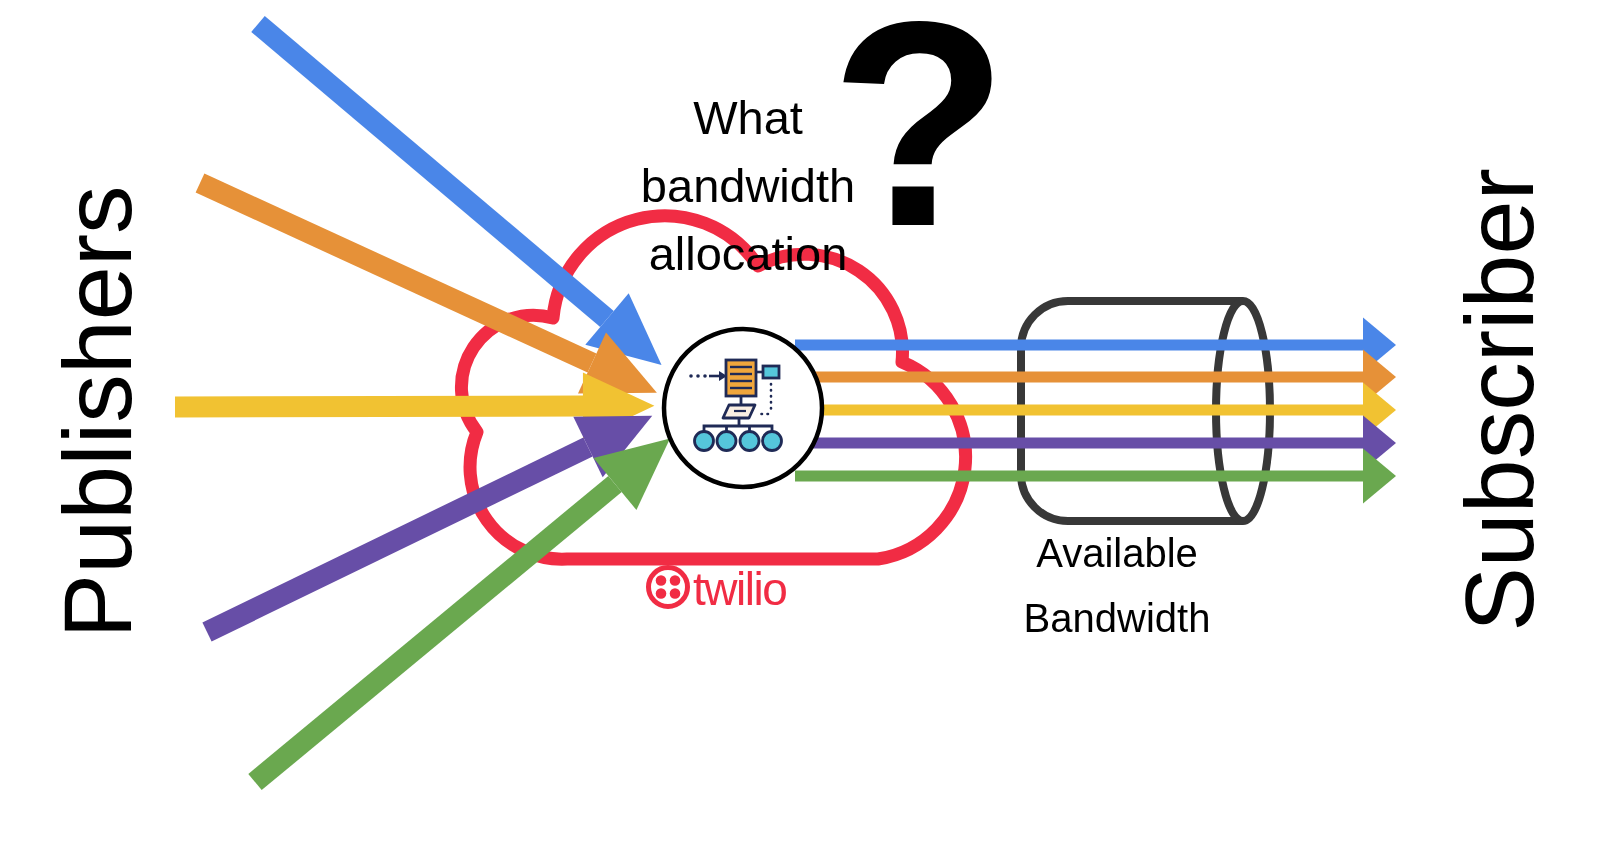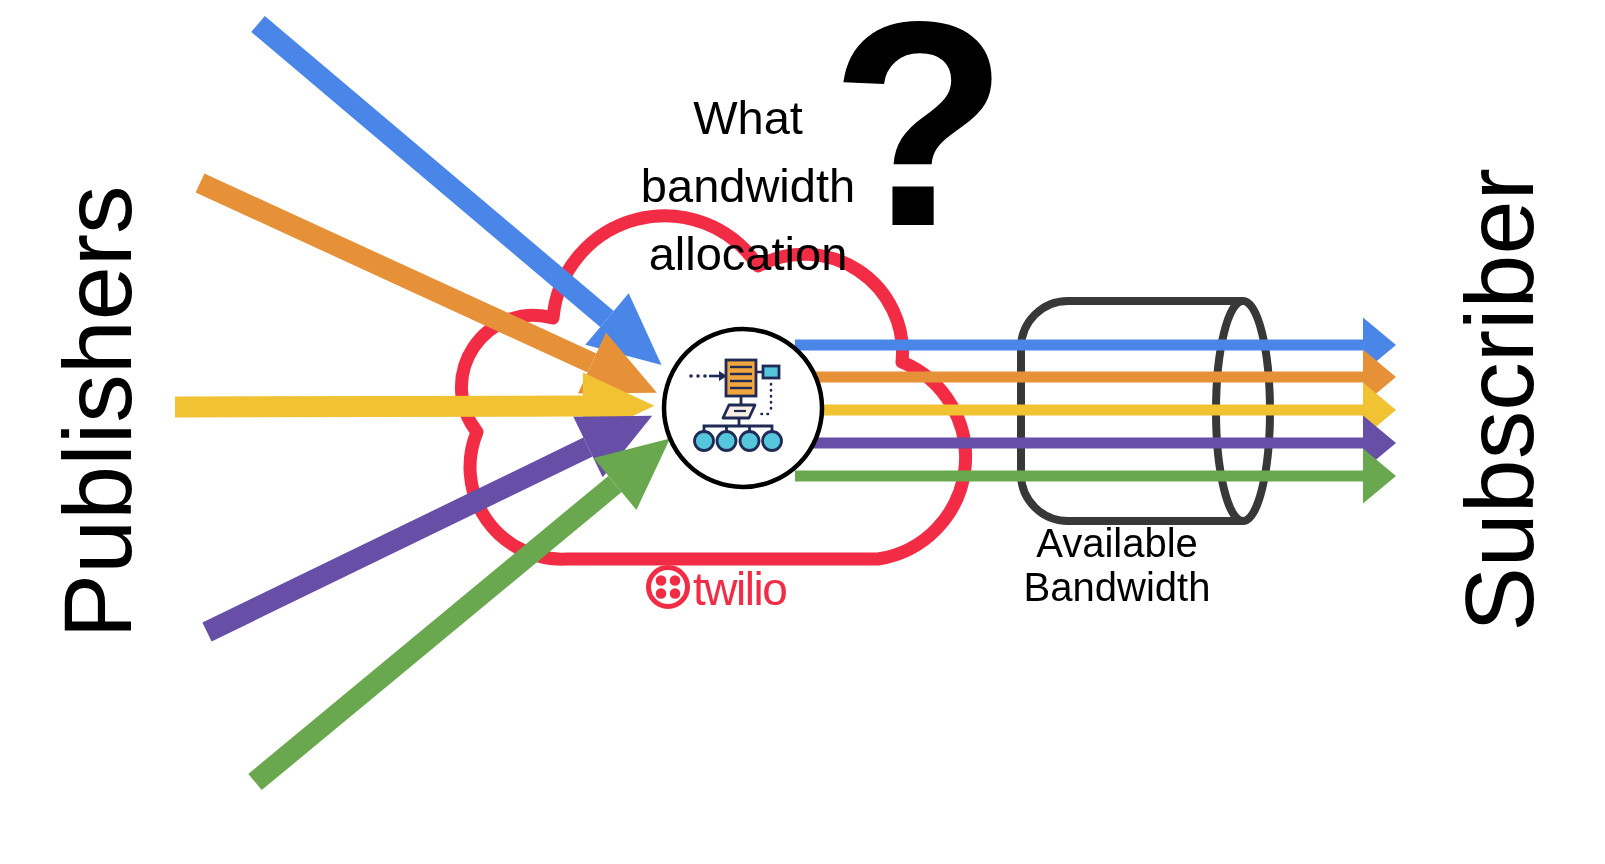--- a/index.html
+++ b/index.html
@@ -16,21 +16,21 @@
   }
   .question{
     left:573px;top:84px;width:350px;text-align:center;
     font-size:47px;line-height:68px;
   }
   .qmark{
     left:830px;top:-22px;font-size:292px;font-weight:700;line-height:1;
   }
   .pipe-label{
     left:967px;top:521px;width:300px;text-align:center;
-    font-size:40px;line-height:44px;
+    font-size:40px;line-height:65px;
   }
   .wordmark{
     left:693px;top:562px;font-size:46px;font-weight:400;letter-spacing:-1.5px;
     color:var(--c-twilio_red,#f12c44);white-space:nowrap;
   }
   
   .s0{stroke:var(--stream-0)} .s1{stroke:var(--stream-1)} .s2{stroke:var(--stream-2)}
   .s3{stroke:var(--stream-3)} .s4{stroke:var(--stream-4)}
   .f0{fill:var(--stream-0)} .f1{fill:var(--stream-1)} .f2{fill:var(--stream-2)}
   .f3{fill:var(--stream-3)} .f4{fill:var(--stream-4)}

